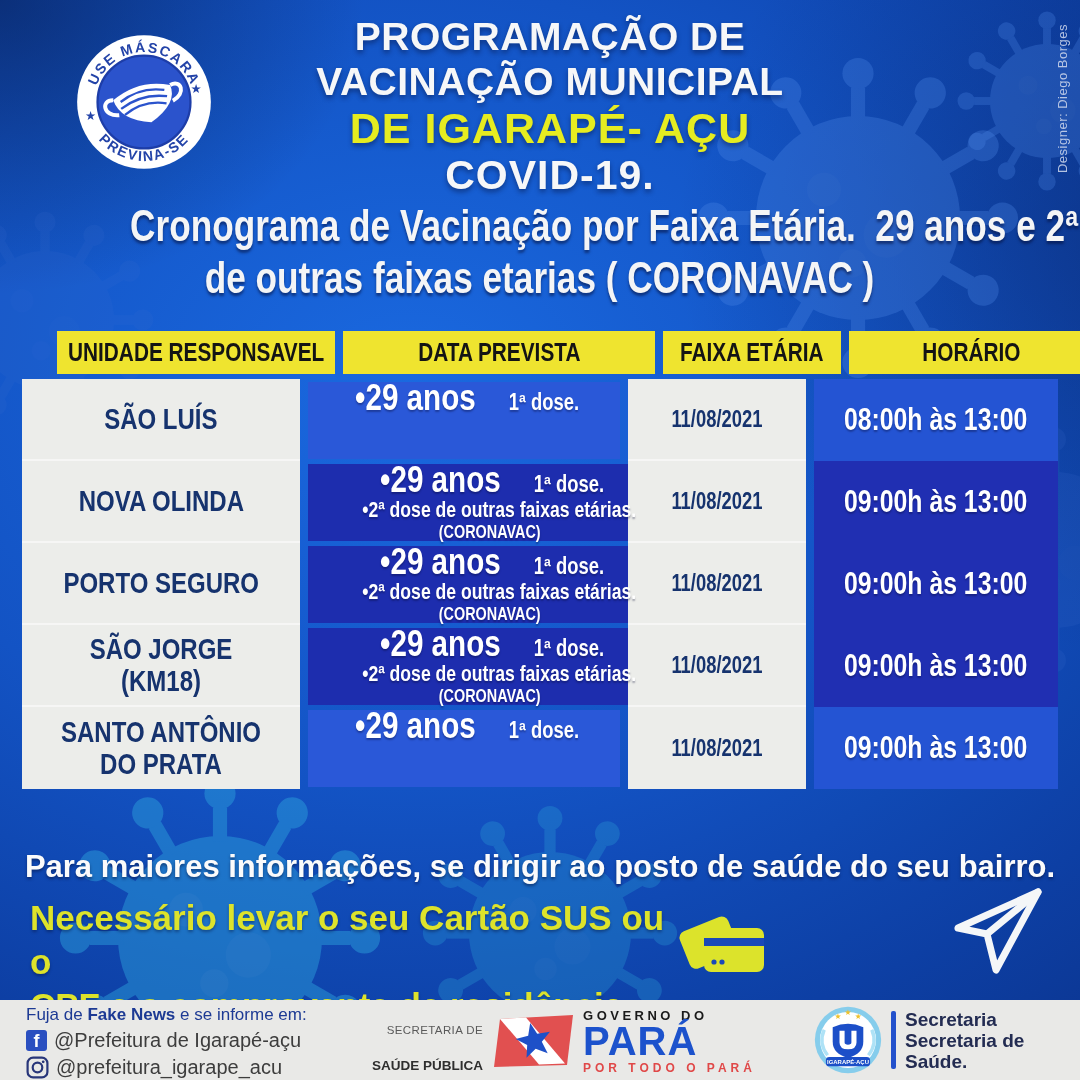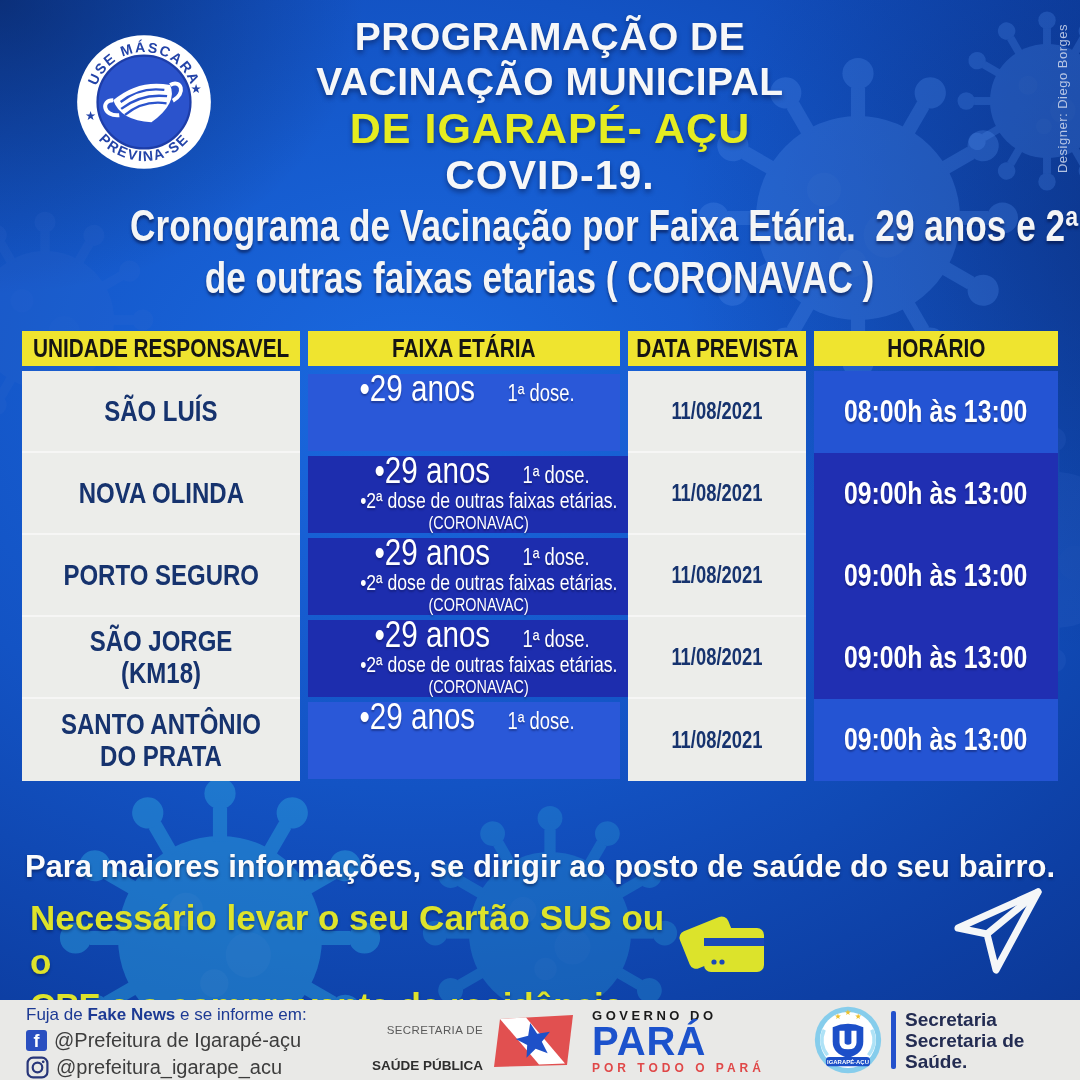--- a/index.html
+++ b/index.html
@@ -28,34 +28,34 @@
   .title .t3{font-size:43px;line-height:48px;color:#e6ec20;display:block;letter-spacing:1px;}
   .title .t4{font-size:41px;line-height:47px;display:block;letter-spacing:1px;}
   
   .subtitle{position:absolute;left:0;top:200px;width:1080px;text-align:center;z-index:2;
     color:#f4f5f6;font-weight:700;text-shadow:0 3px 3px rgba(6,16,60,.55);}
   .subtitle .line{display:block;font-size:44px;line-height:52px;}
   .cond{display:inline-block;transform:scaleX(.8);transform-origin:50% 50%;white-space:pre;}
   
   .vtable{position:absolute;left:22px;top:331px;width:1036px;z-index:2;}
   .tgrid{display:grid;grid-template-columns:278px 312px 178px 244px;column-gap:8px;}
-  .thead{height:35px;margin-bottom:5px;}
+  .thead{height:43px;margin-bottom:5px;margin-left:35px;}
   .hcell{background:#efe42f;display:flex;align-items:center;justify-content:center;
     color:#141414;font-weight:700;font-size:26px;}
   .trow{height:82px;}
   .cell{display:flex;align-items:center;justify-content:center;}
   .unit-cell,.date-cell{background:#ecedea;color:#16336e;font-weight:700;}
   .trow:not(:last-child) .unit-cell,.trow:not(:last-child) .date-cell{
     border-bottom:2px solid rgba(255,255,255,.5);}
   .unit-cell{font-size:30px;}
   .unit-cell .cond{white-space:pre-line;text-align:center;line-height:32px;}
   .date-cell{font-size:23px;}
   .faixa-wrap{padding:2.5px 0;height:77px;display:flex;}
-  .faixa-cell{flex:1;display:flex;flex-direction:column;align-items:center;justify-content:flex-end;
-    color:#fff;font-weight:400;text-shadow:0 2px 2px rgba(5,10,50,.35);}
+  .faixa-cell{flex:1;display:flex;flex-direction:column;align-items:center;justify-content:center;
+    color:#fff;font-weight:700;text-shadow:0 2px 2px rgba(5,10,50,.35);}
   .trow.light .faixa-cell{background:#2a58d8;}
   .trow.dark  .faixa-cell{background:#1d2dae;}
   .time-cell{color:#fff;font-weight:700;font-size:31px;text-shadow:0 2px 2px rgba(5,10,50,.35);}
   .trow.light .time-cell{background:#2454d3;}
   .trow.dark  .time-cell{background:#202fb2;}
   .fx-main{font-size:37px;line-height:36px;}
   .fx-sub{font-size:23px;}
   .fx-l2{font-size:22px;line-height:24px;padding-left:20px;}
   .fx-l3{font-size:18px;line-height:20px;}
   .fx-row{display:flex;align-items:baseline;gap:9px;}
@@ -71,21 +71,21 @@
   .f-left{position:absolute;left:26px;top:5px;color:#1d3a94;}
   .fn-line{font-size:17px;line-height:20px;}
   .fn-line .b{font-weight:700;}
   .handle-line{display:flex;align-items:center;gap:7px;margin-top:3px;color:#3d3d3d;font-size:20px;line-height:24px;}
   .fb-ic{width:21px;height:21px;background:#2a4fc0;border-radius:3px;color:#fff;
     display:flex;align-items:flex-end;justify-content:center;font-weight:700;font-size:18px;line-height:19px;overflow:hidden;}
   .f-center{position:absolute;left:372px;top:8px;display:flex;align-items:center;}
   .sec-txt{text-align:right;margin-right:10px;margin-top:14px;}
   .sec1{font-size:11.5px;color:#5a5a5a;letter-spacing:.4px;}
   .sec2{font-size:13.5px;color:#2e2e2e;font-weight:700;margin-top:22px;}
-  .gov-txt{margin-left:13px;}
+  .gov-txt{margin-left:4px;}
   .gov1{font-size:13px;font-weight:700;color:#1a1a1a;letter-spacing:3.5px;}
   .gov2{font-size:40px;font-weight:700;color:#1c52cc;line-height:36px;letter-spacing:1px;}
   .gov3{font-size:12px;font-weight:700;color:#e04848;letter-spacing:4px;margin-top:2px;}
   .f-right{position:absolute;left:814px;top:6px;display:flex;align-items:center;gap:9px;}
   .vbar{width:5px;height:58px;background:#2351cc;border-radius:2px;}
   .sms-txt{font-size:19px;line-height:21px;font-weight:700;color:#232c52;}
 </style>
 </head>
 <body>
 
@@ -176,24 +176,24 @@
     <span class="line"><span class="cond">Cronograma de Vacinação por Faixa Etária.  29 anos e 2ª dose</span></span>
     <span class="line"><span class="cond">de outras faixas etarias ( CORONAVAC )</span></span>
   </div>
 
   <div class="vtable">
     <div class="tgrid thead">
       <div class="hcell">
           <span class="cond">UNIDADE RESPONSAVEL</span>
         </div>
       <div class="hcell">
+          <span class="cond">DATA PREVISTA</span>
+        </div>
+      <div class="hcell">
           <span class="cond">FAIXA ETÁRIA</span>
-        </div>
-      <div class="hcell">
-          <span class="cond">DATA PREVISTA</span>
         </div>
       <div class="hcell">
           <span class="cond">HORÁRIO</span>
         </div>
     </div>
 
     <div class="tgrid trow light">
       <div class="cell unit-cell">
           <span class="cond">SÃO LUÍS</span>
         </div>

